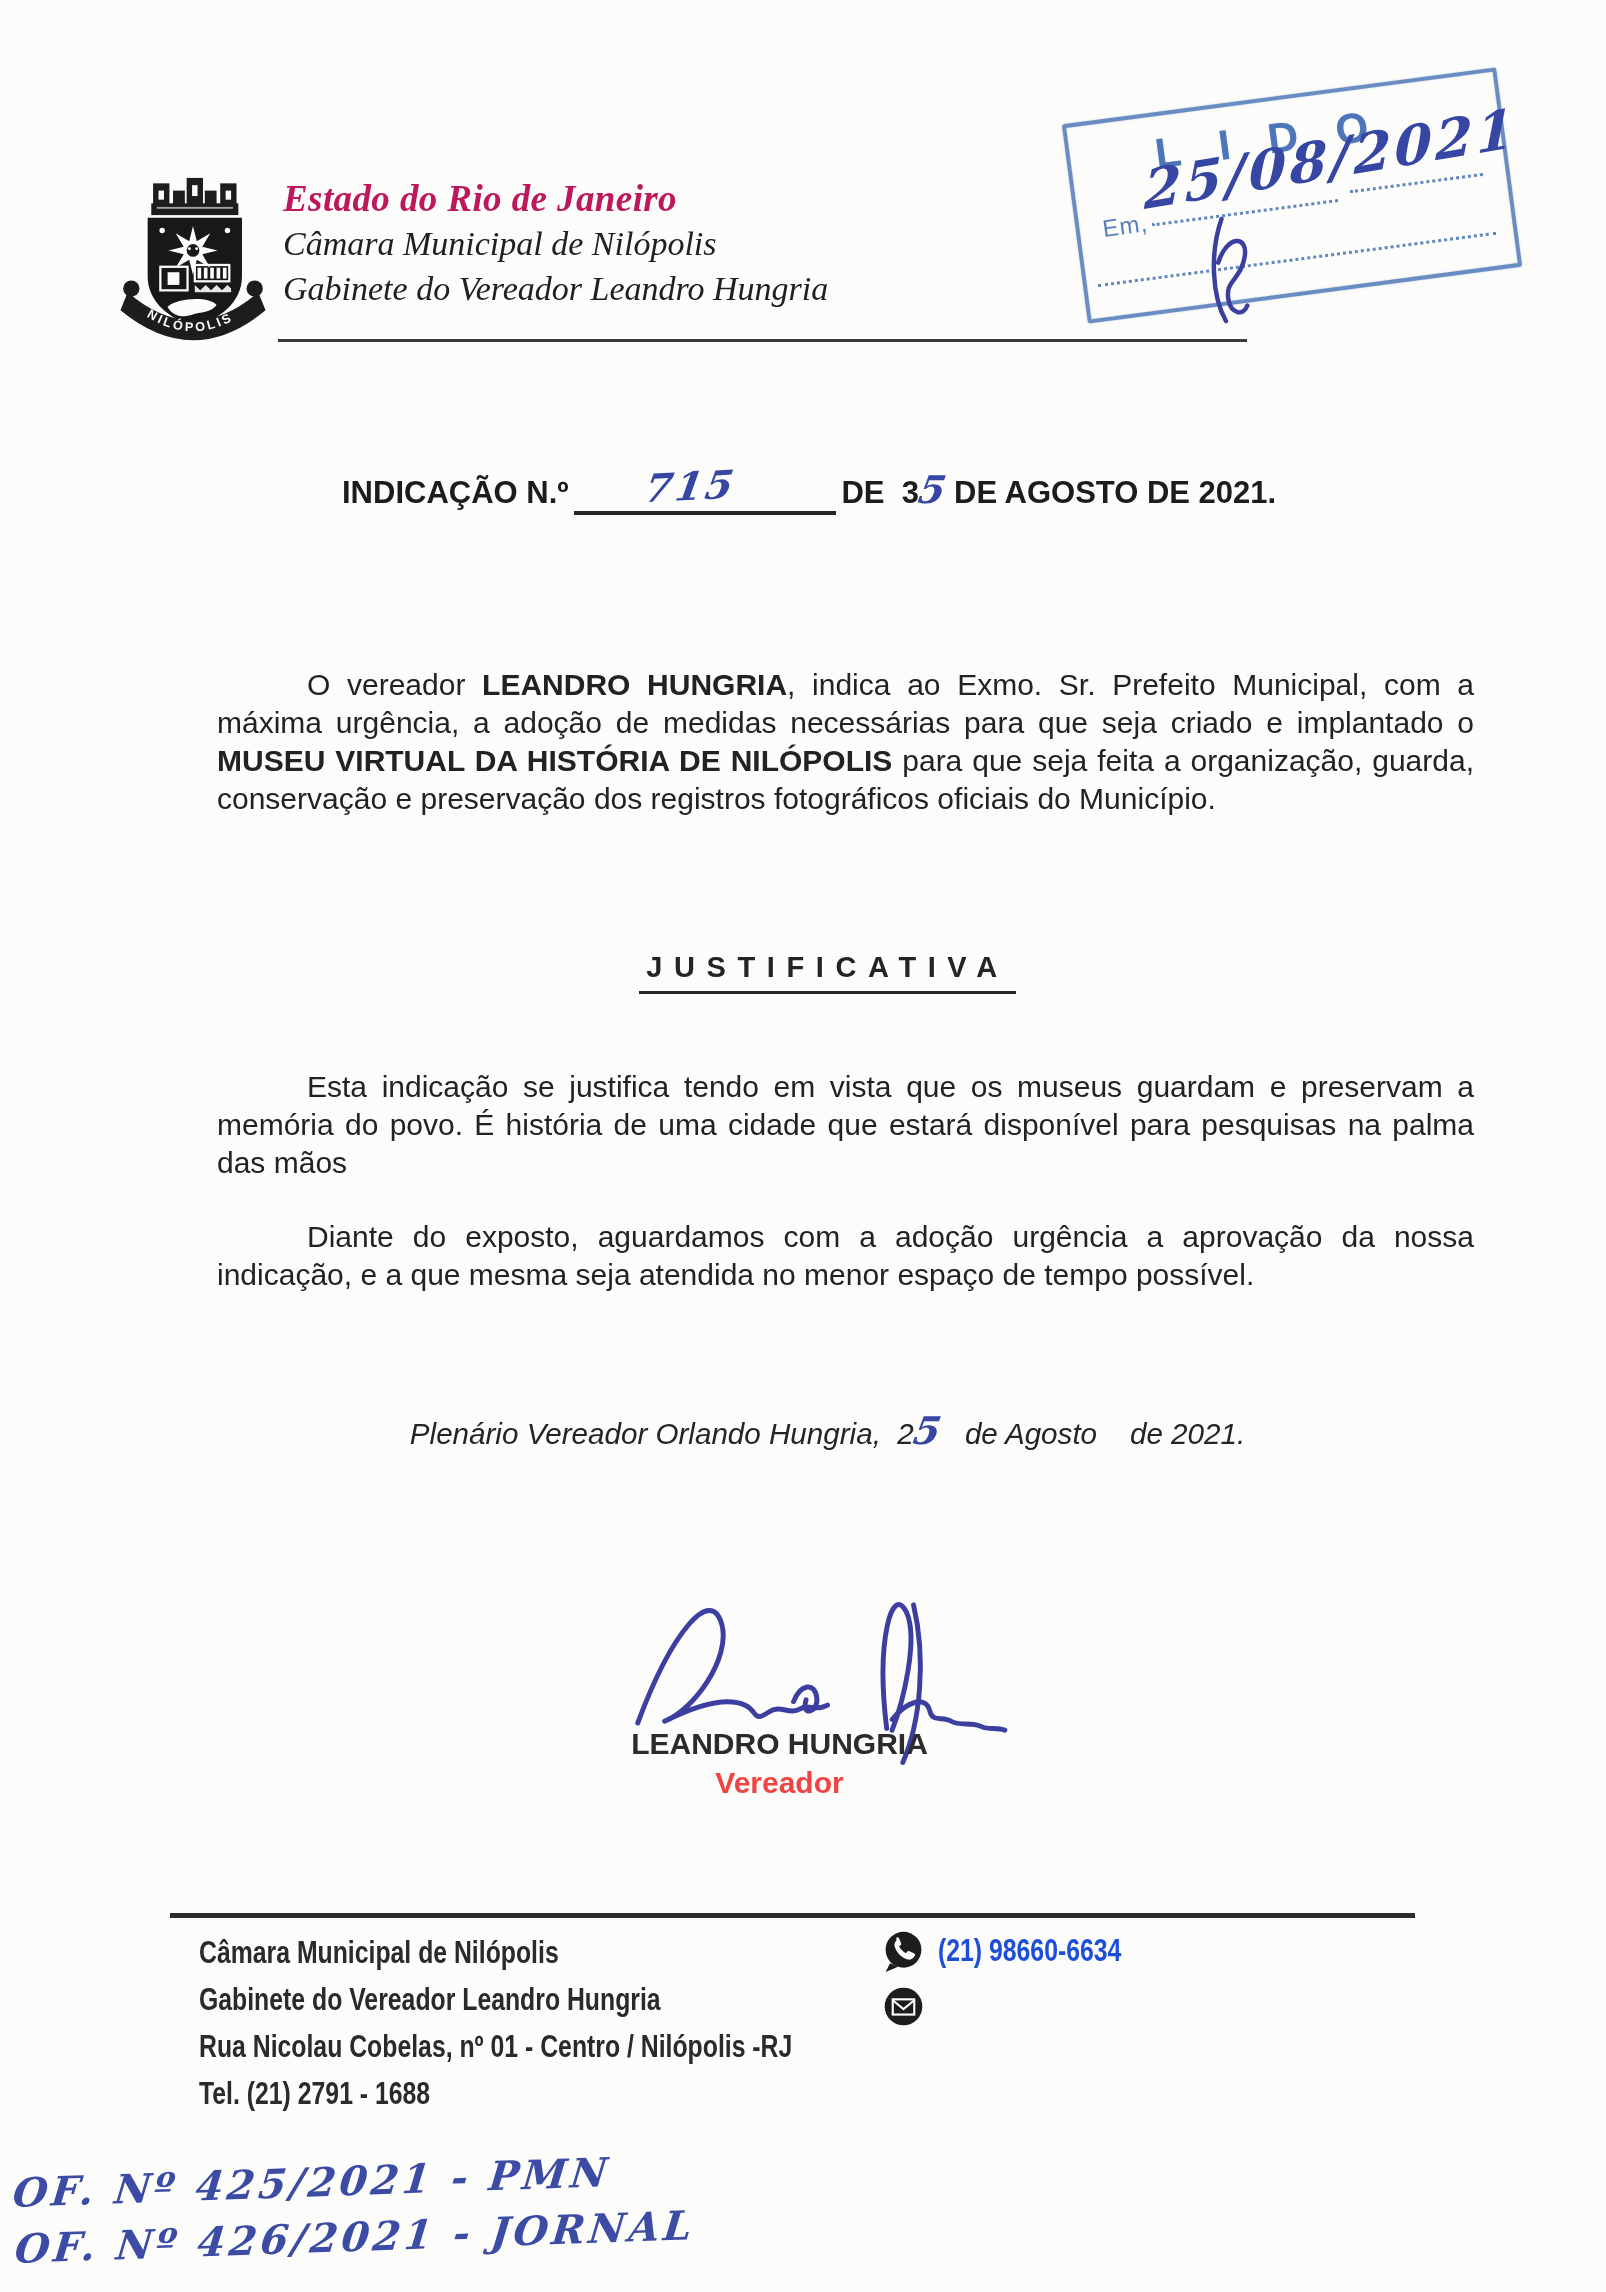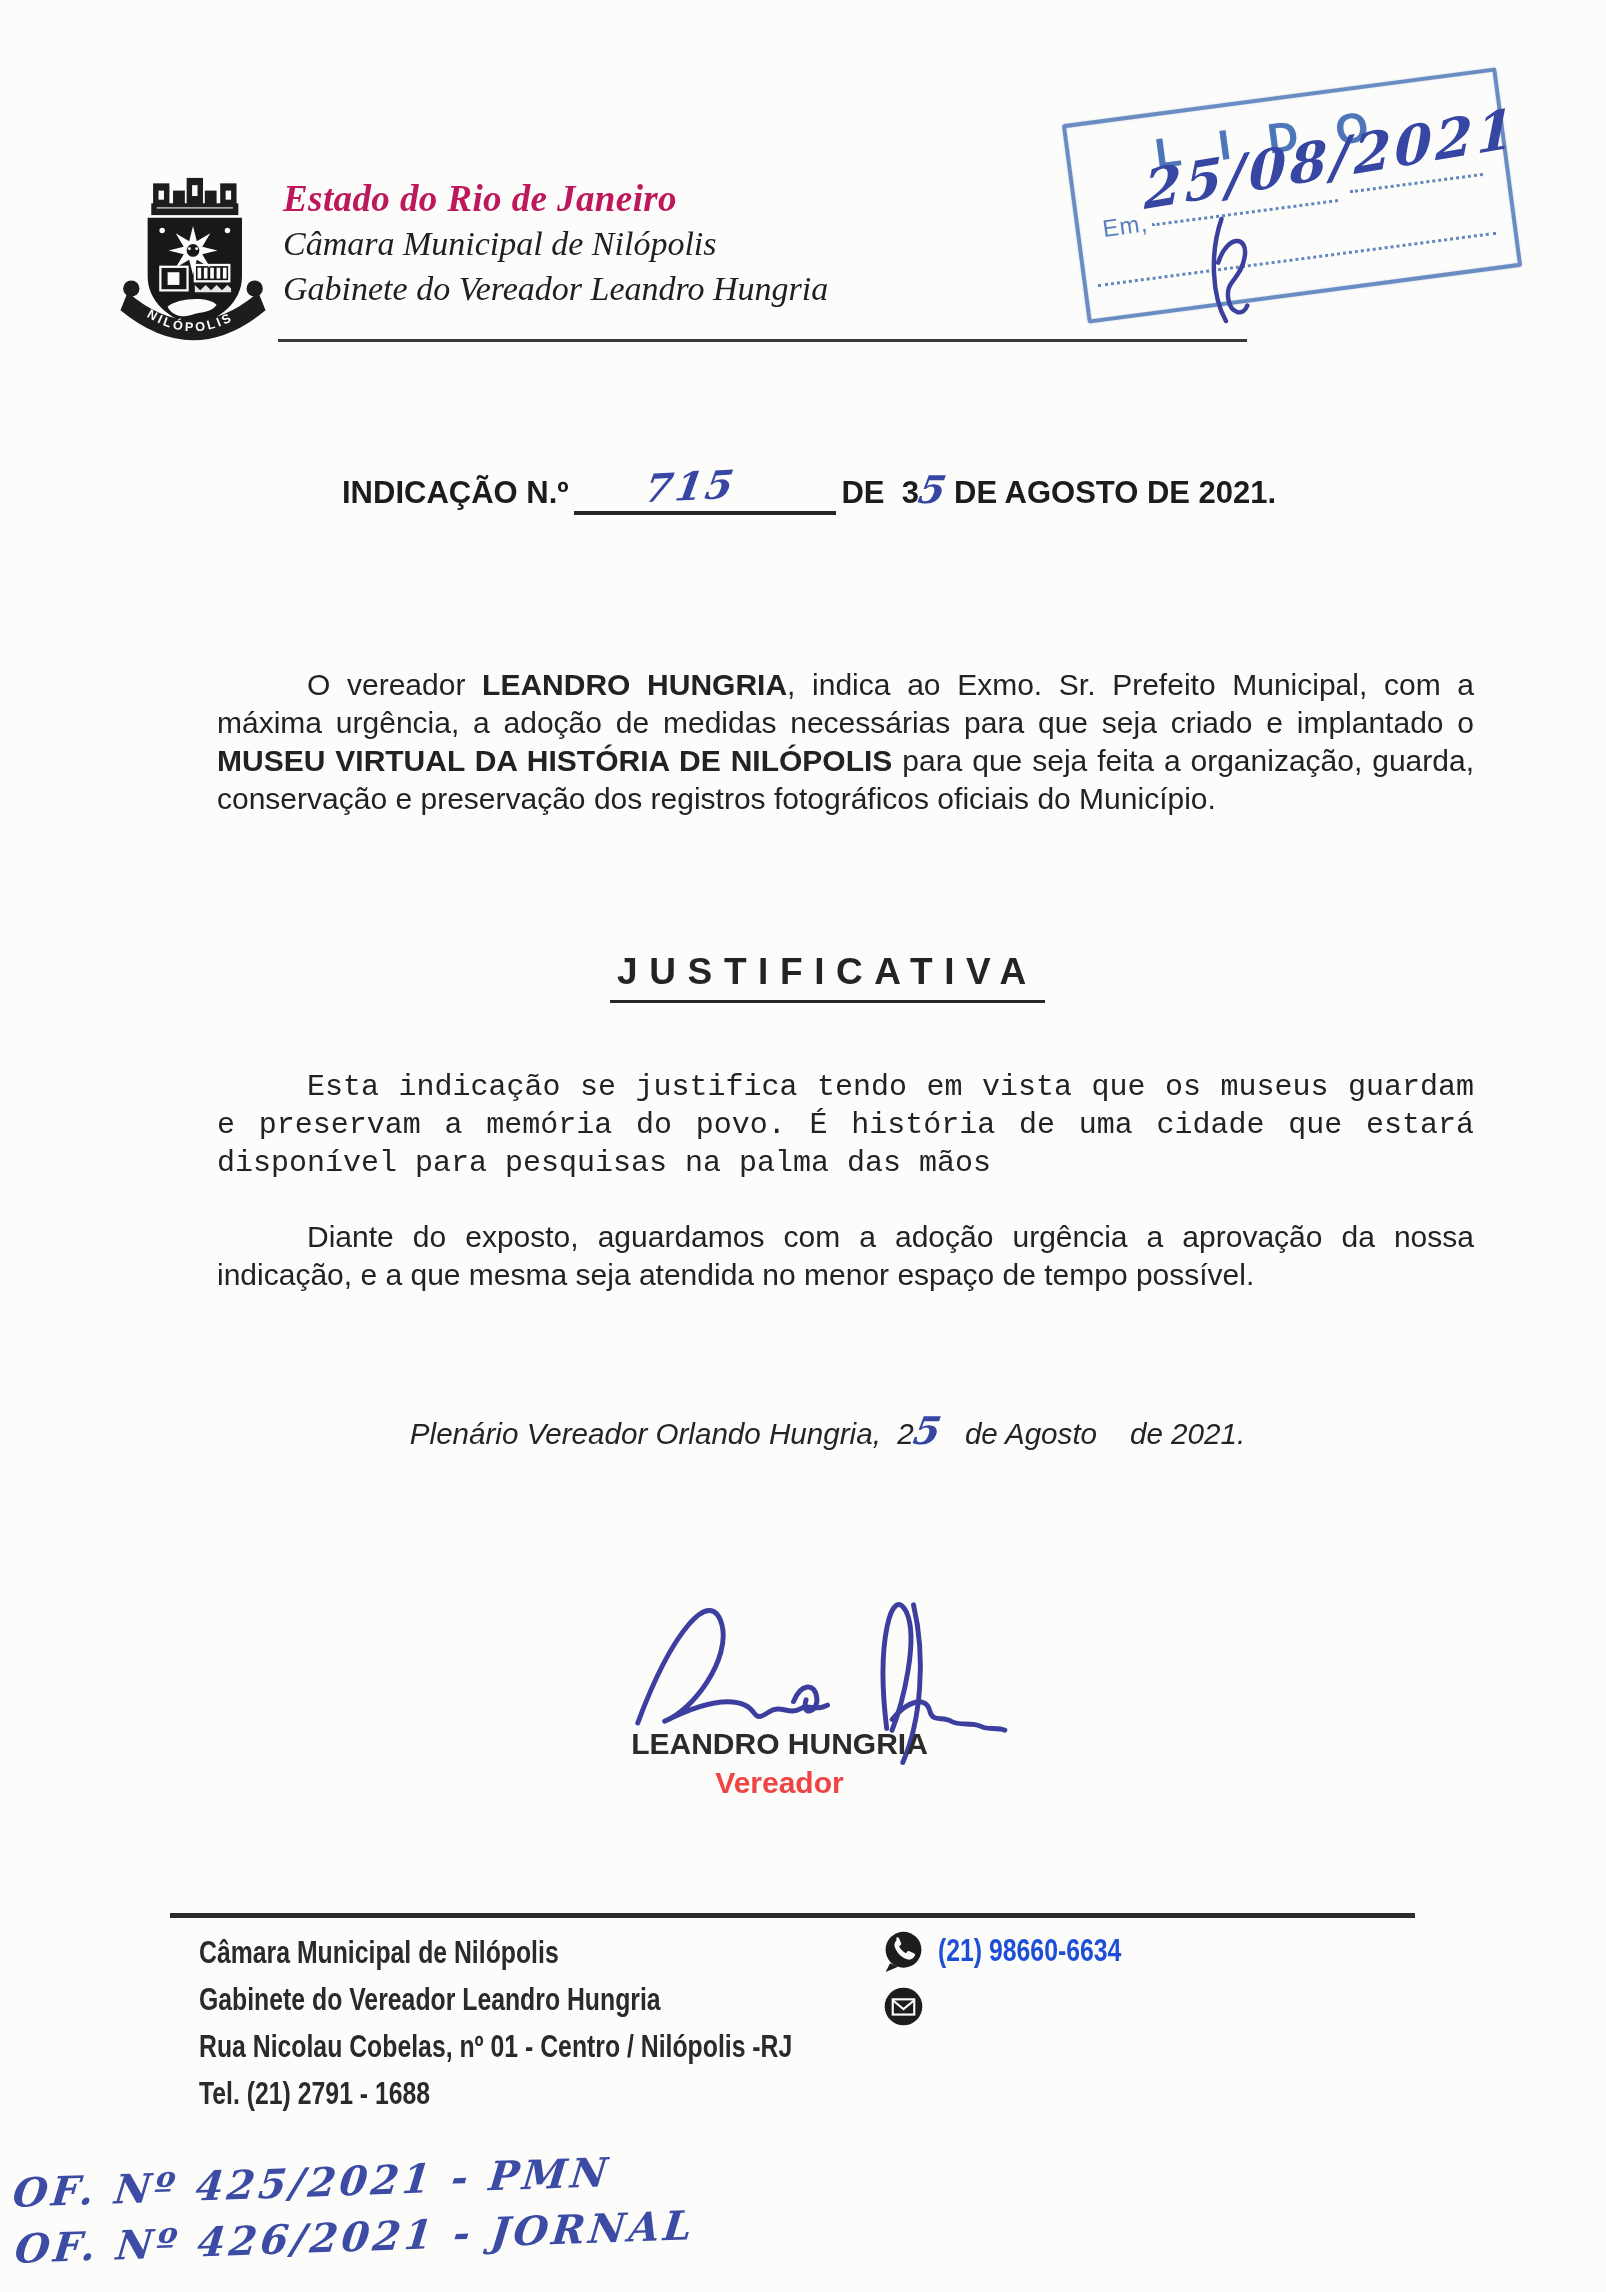--- a/index.html
+++ b/index.html
@@ -72,24 +72,24 @@
   
   .para{
     left:199px;width:1257px;
     font-size:30px;line-height:38px;text-align:justify;color:#222;
     text-indent:90px;
     margin-left:18px;
   }
   .p1{top:666px;}
   .just-head-wrap{left:199px;top:951px;width:1257px;text-align:center;}
   .just-head{
-    display:inline-block;font-size:37px;font-weight:bold;letter-spacing:11.6px;
+    display:inline-block;font-size:29px;font-weight:bold;letter-spacing:11.6px;
     border-bottom:3.6px solid #262626;padding:0 7.2px 7.2px 7.2px;color:#242424;
   }
-  .p2{top:1068px;font-family:Liberation Mono, monospace;}
+  .p2{top:1068px;}
   .p3{top:1218px;}
 
   .plenary{
     left:199px;top:1417px;width:1257px;text-align:center;
     font-size:29.6px;font-style:italic;color:#242424;white-space:pre;
   }
 
   
   .sig-svg{left:618px;top:1569px;overflow:visible;}
   .sig-name{left:466px;top:1727px;width:627px;text-align:center;font-size:30px;font-weight:bold;color:#2b2b2b;}

